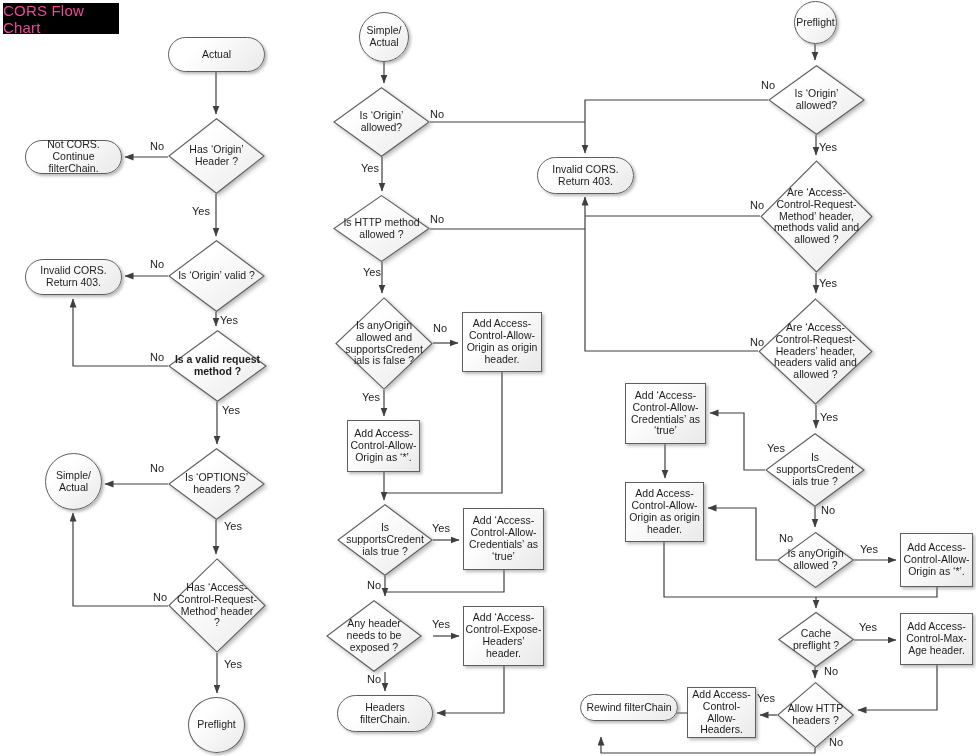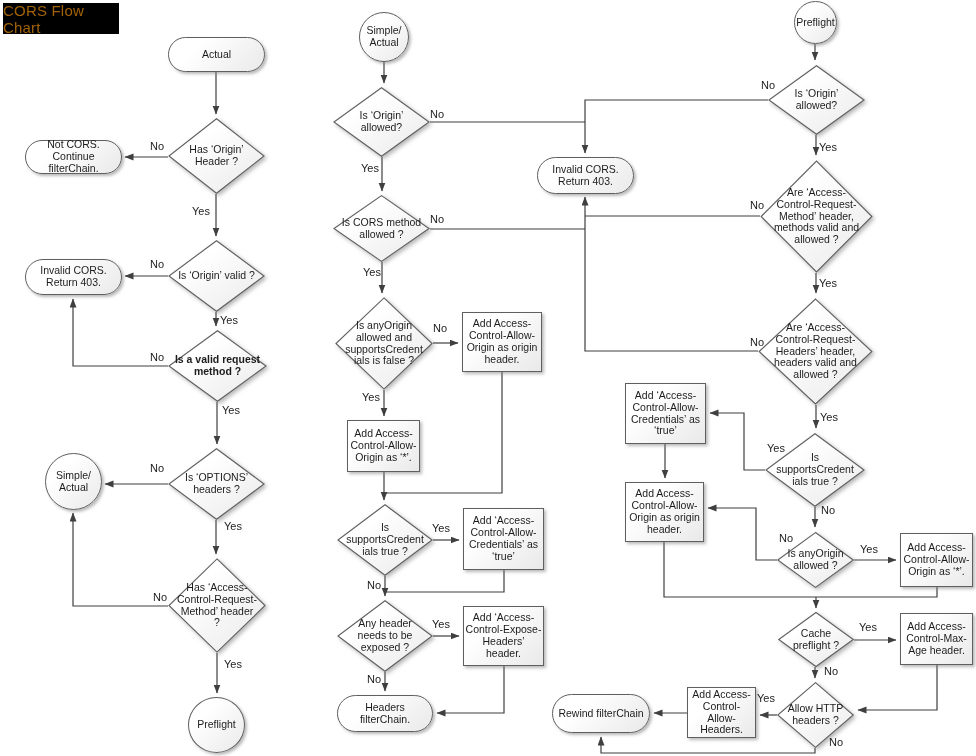--- a/index.html
+++ b/index.html
@@ -4,21 +4,21 @@
 <style>
   html,body { margin:0; padding:0; background:#ffffff; }
   #canvas {
     position:relative; width:976px; height:756px; background:#ffffff;
     font-family:"Liberation Sans", sans-serif; overflow:hidden;
   }
   #connectors { position:absolute; left:0; top:0; width:976px; height:756px; }
   .conn { fill:none; stroke:#3f3f3f; stroke-width:1.2px; }
   #title-box {
     position:absolute; left:3px; top:3px; width:116px; height:31px;
-    background:#000000; color:#a16207; display:flex; align-items:center;
+    background:#000000; color:#ec4899; display:flex; align-items:center;
     justify-content:center; font-size:15px; letter-spacing:0.2px;
   }
   .node {
     position:absolute; display:flex; align-items:center; justify-content:center;
     text-align:center; font-size:10.5px; line-height:1.13; color:#1c1c1c;
     white-space:pre-line; box-sizing:border-box;
   }
   .rect, .stadium, .circle {
     background:linear-gradient(135deg,#ffffff 30%,#e9e9e9 100%);
     border:1px solid #5f5f5f;
@@ -134,21 +134,21 @@
       <div class="node circle" style="left: 359px; top: 12px; width: 50px; height: 50px;"><span class="lbl">Simple/
 Actual</span></div>
       <div class="node diamond" style="left: 333px; top: 87px; width: 97px; height: 70px;"><svg viewBox="0 0 100 100" preserveAspectRatio="none">
           <polygon points="50,1 99,50 50,99 1,50"></polygon>
         </svg><span class="lbl">Is ‘Origin’
 allowed?</span></div>
       <div class="node stadium" style="left: 537px; top: 157px; width: 97px; height: 37px; border-radius: 18.5px;"><span class="lbl">Invalid CORS.
 Return 403.</span></div>
       <div class="node diamond" style="left: 333px; top: 195px; width: 97px; height: 67px;"><svg viewBox="0 0 100 100" preserveAspectRatio="none">
           <polygon points="50,1 99,50 50,99 1,50"></polygon>
-        </svg><span class="lbl">Is CORS method
+        </svg><span class="lbl">Is HTTP method
 allowed ?</span></div>
       <div class="node diamond" style="left: 335px; top: 297px; width: 98px; height: 93px;"><svg viewBox="0 0 100 100" preserveAspectRatio="none">
           <polygon points="50,1 99,50 50,99 1,50"></polygon>
         </svg><span class="lbl">Is anyOrigin
 allowed and
 supportsCredent
 ials is false ?</span></div>
       <div class="node rect" style="left: 462px; top: 312px; width: 80px; height: 60px;"><span class="lbl">Add Access-
 Control-Allow-
 Origin as origin
@@ -158,21 +158,21 @@
 Origin as ‘*’.</span></div>
       <div class="node diamond" style="left: 337px; top: 504px; width: 96px; height: 72px;"><svg viewBox="0 0 100 100" preserveAspectRatio="none">
           <polygon points="50,1 99,50 50,99 1,50"></polygon>
         </svg><span class="lbl">Is
 supportsCredent
 ials true ?</span></div>
       <div class="node rect" style="left: 463px; top: 508px; width: 81px; height: 62px;"><span class="lbl">Add ‘Access-
 Control-Allow-
 Credentials’ as
 ‘true’</span></div>
-      <div class="node diamond" style="left: 337px; top: 600px; width: 96px; height: 72px;"><svg viewBox="0 0 100 100" preserveAspectRatio="none">
+      <div class="node diamond" style="left: 326px; top: 600px; width: 96px; height: 72px;"><svg viewBox="0 0 100 100" preserveAspectRatio="none">
           <polygon points="50,1 99,50 50,99 1,50"></polygon>
         </svg><span class="lbl">Any header
 needs to be
 exposed ?</span></div>
       <div class="node rect" style="left: 463px; top: 606px; width: 81px; height: 60px;"><span class="lbl">Add ‘Access-
 Control-Expose-
 Headers’ header.</span></div>
       <div class="node stadium" style="left: 337px; top: 695px; width: 96px; height: 37px; border-radius: 18.5px;"><span class="lbl">Headers filterChain.</span></div>
       <div class="node circle" style="left: 794px; top: 1px; width: 43px; height: 43px;"><span class="lbl">Preflight</span></div>
       <div class="node diamond" style="left: 768px; top: 65px; width: 97px; height: 70px;"><svg viewBox="0 0 100 100" preserveAspectRatio="none">
@@ -221,21 +221,21 @@
 Control-Max-
 Age header.</span></div>
       <div class="node diamond" style="left: 777px; top: 682px; width: 77px; height: 66px;"><svg viewBox="0 0 100 100" preserveAspectRatio="none">
           <polygon points="50,1 99,50 50,99 1,50"></polygon>
         </svg><span class="lbl">Allow HTTP
 headers ?</span></div>
       <div class="node rect" style="left: 687px; top: 687px; width: 69px; height: 51px;"><span class="lbl">Add Access-
 Control-
 Allow-
 Headers.</span></div>
-      <div class="node stadium" style="left: 552px; top: 694px; width: 98px; height: 39px; border-radius: 19.5px;"><span class="lbl">Rewind filterChain</span></div>
+      <div class="node stadium" style="left: 580px; top: 694px; width: 98px; height: 27px; border-radius: 19.5px;"><span class="lbl">Rewind filterChain</span></div>
       <div class="edge-label" style="left: 157px; top: 146px;">No</div>
       <div class="edge-label" style="left: 201px; top: 211px;">Yes</div>
       <div class="edge-label" style="left: 157px; top: 264px;">No</div>
       <div class="edge-label" style="left: 229px; top: 320px;">Yes</div>
       <div class="edge-label" style="left: 157px; top: 357px;">No</div>
       <div class="edge-label" style="left: 231px; top: 410px;">Yes</div>
       <div class="edge-label" style="left: 157px; top: 468px;">No</div>
       <div class="edge-label" style="left: 233px; top: 526px;">Yes</div>
       <div class="edge-label" style="left: 160px; top: 597px;">No</div>
       <div class="edge-label" style="left: 233px; top: 664px;">Yes</div>

